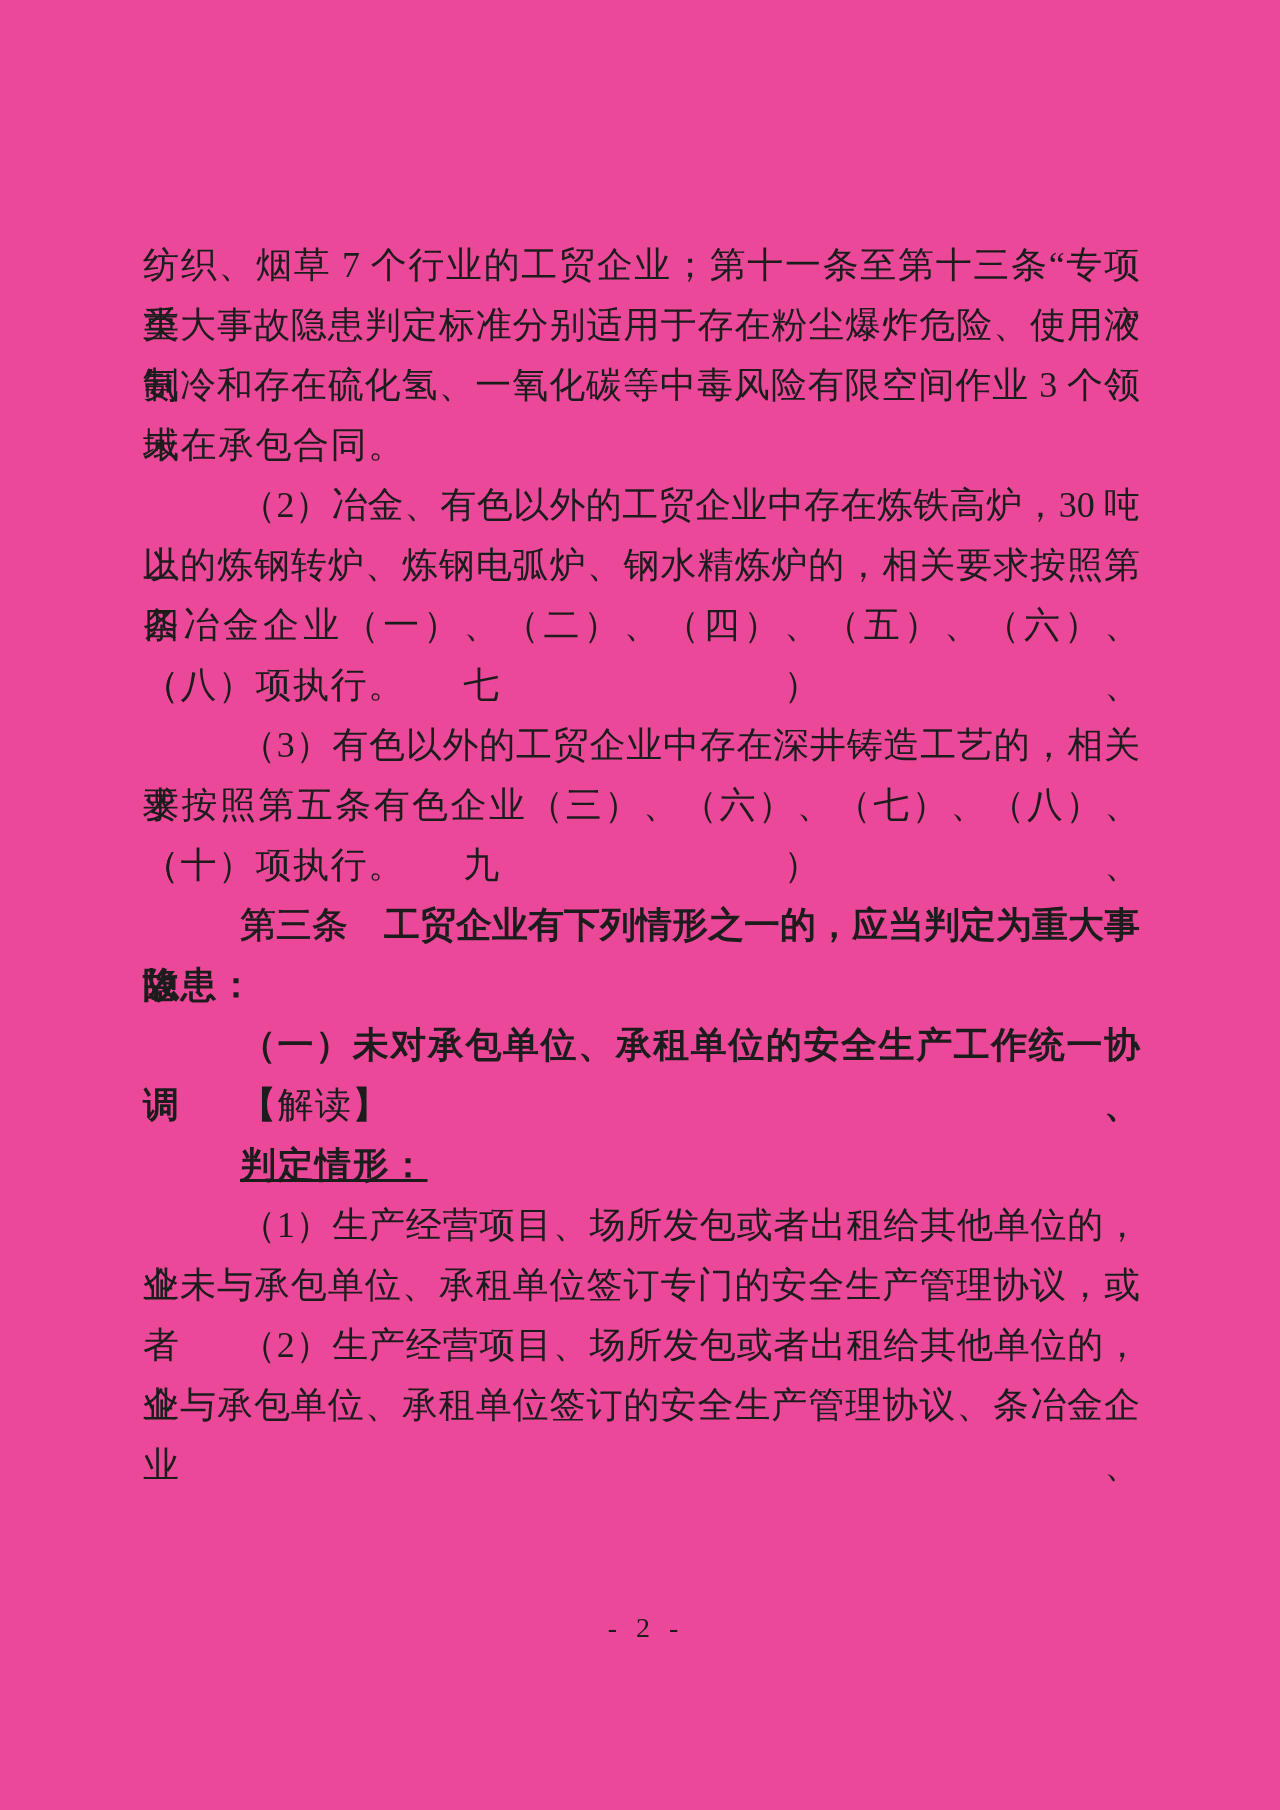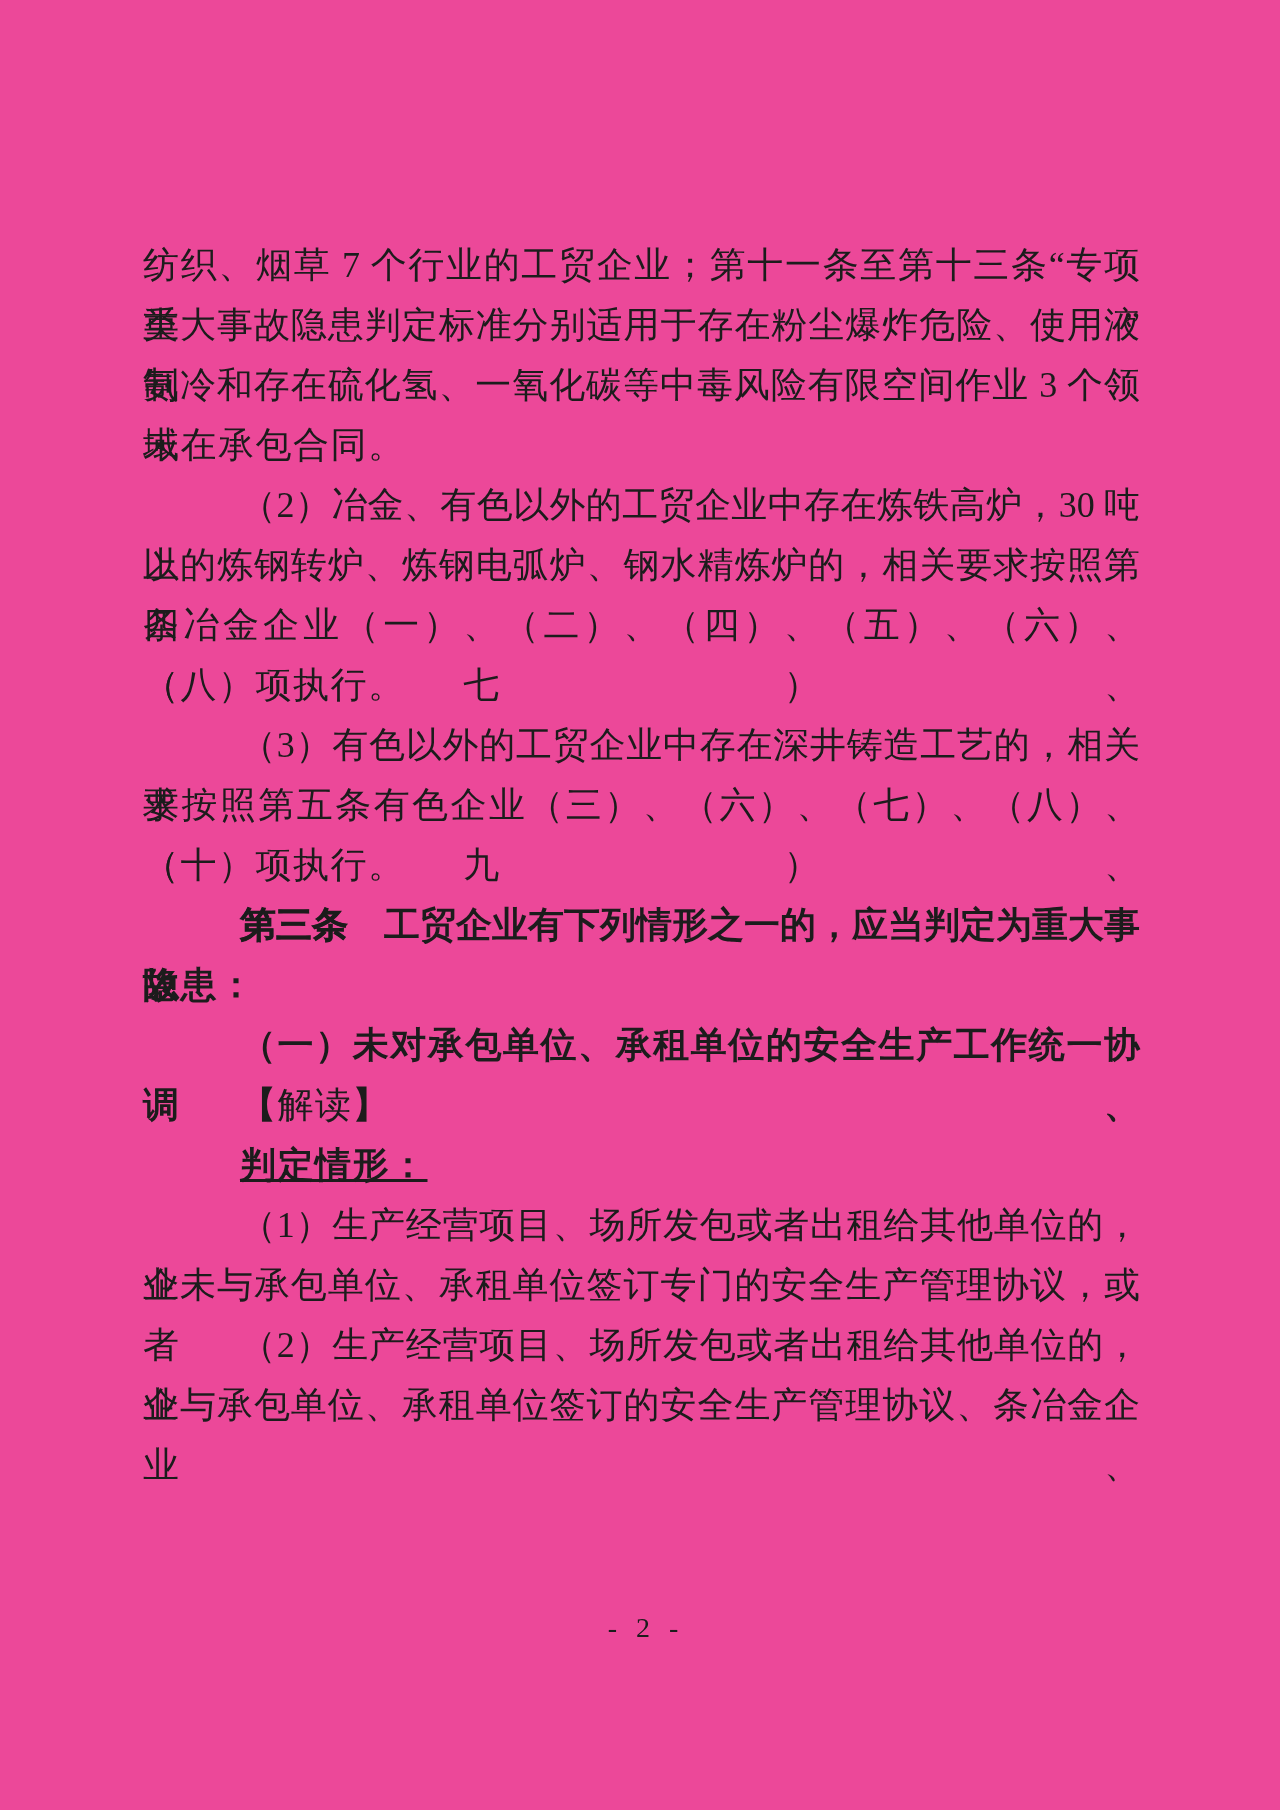--- a/index.html
+++ b/index.html
@@ -41,21 +41,21 @@
     text-indent: 97px;
   }
   .seg-regular { font-weight: 400; }
   .seg-bold    { font-weight: 700; }
   .seg-hei {
     font-weight: 700;
     font-family: "Liberation Sans", "DejaVu Sans", sans-serif;
     text-decoration: underline;
   }
   .seg-heiblack {
-    font-weight: 700;
+    font-weight: 400;
     font-family: "Liberation Sans", "DejaVu Sans", sans-serif;
     -webkit-text-stroke: 0.6px currentColor;
   }
   .footer {
     position: absolute;
     top: 1612px;
     left: 446px;
     width: 400px;
     text-align: center;
     font-size: 28px;

